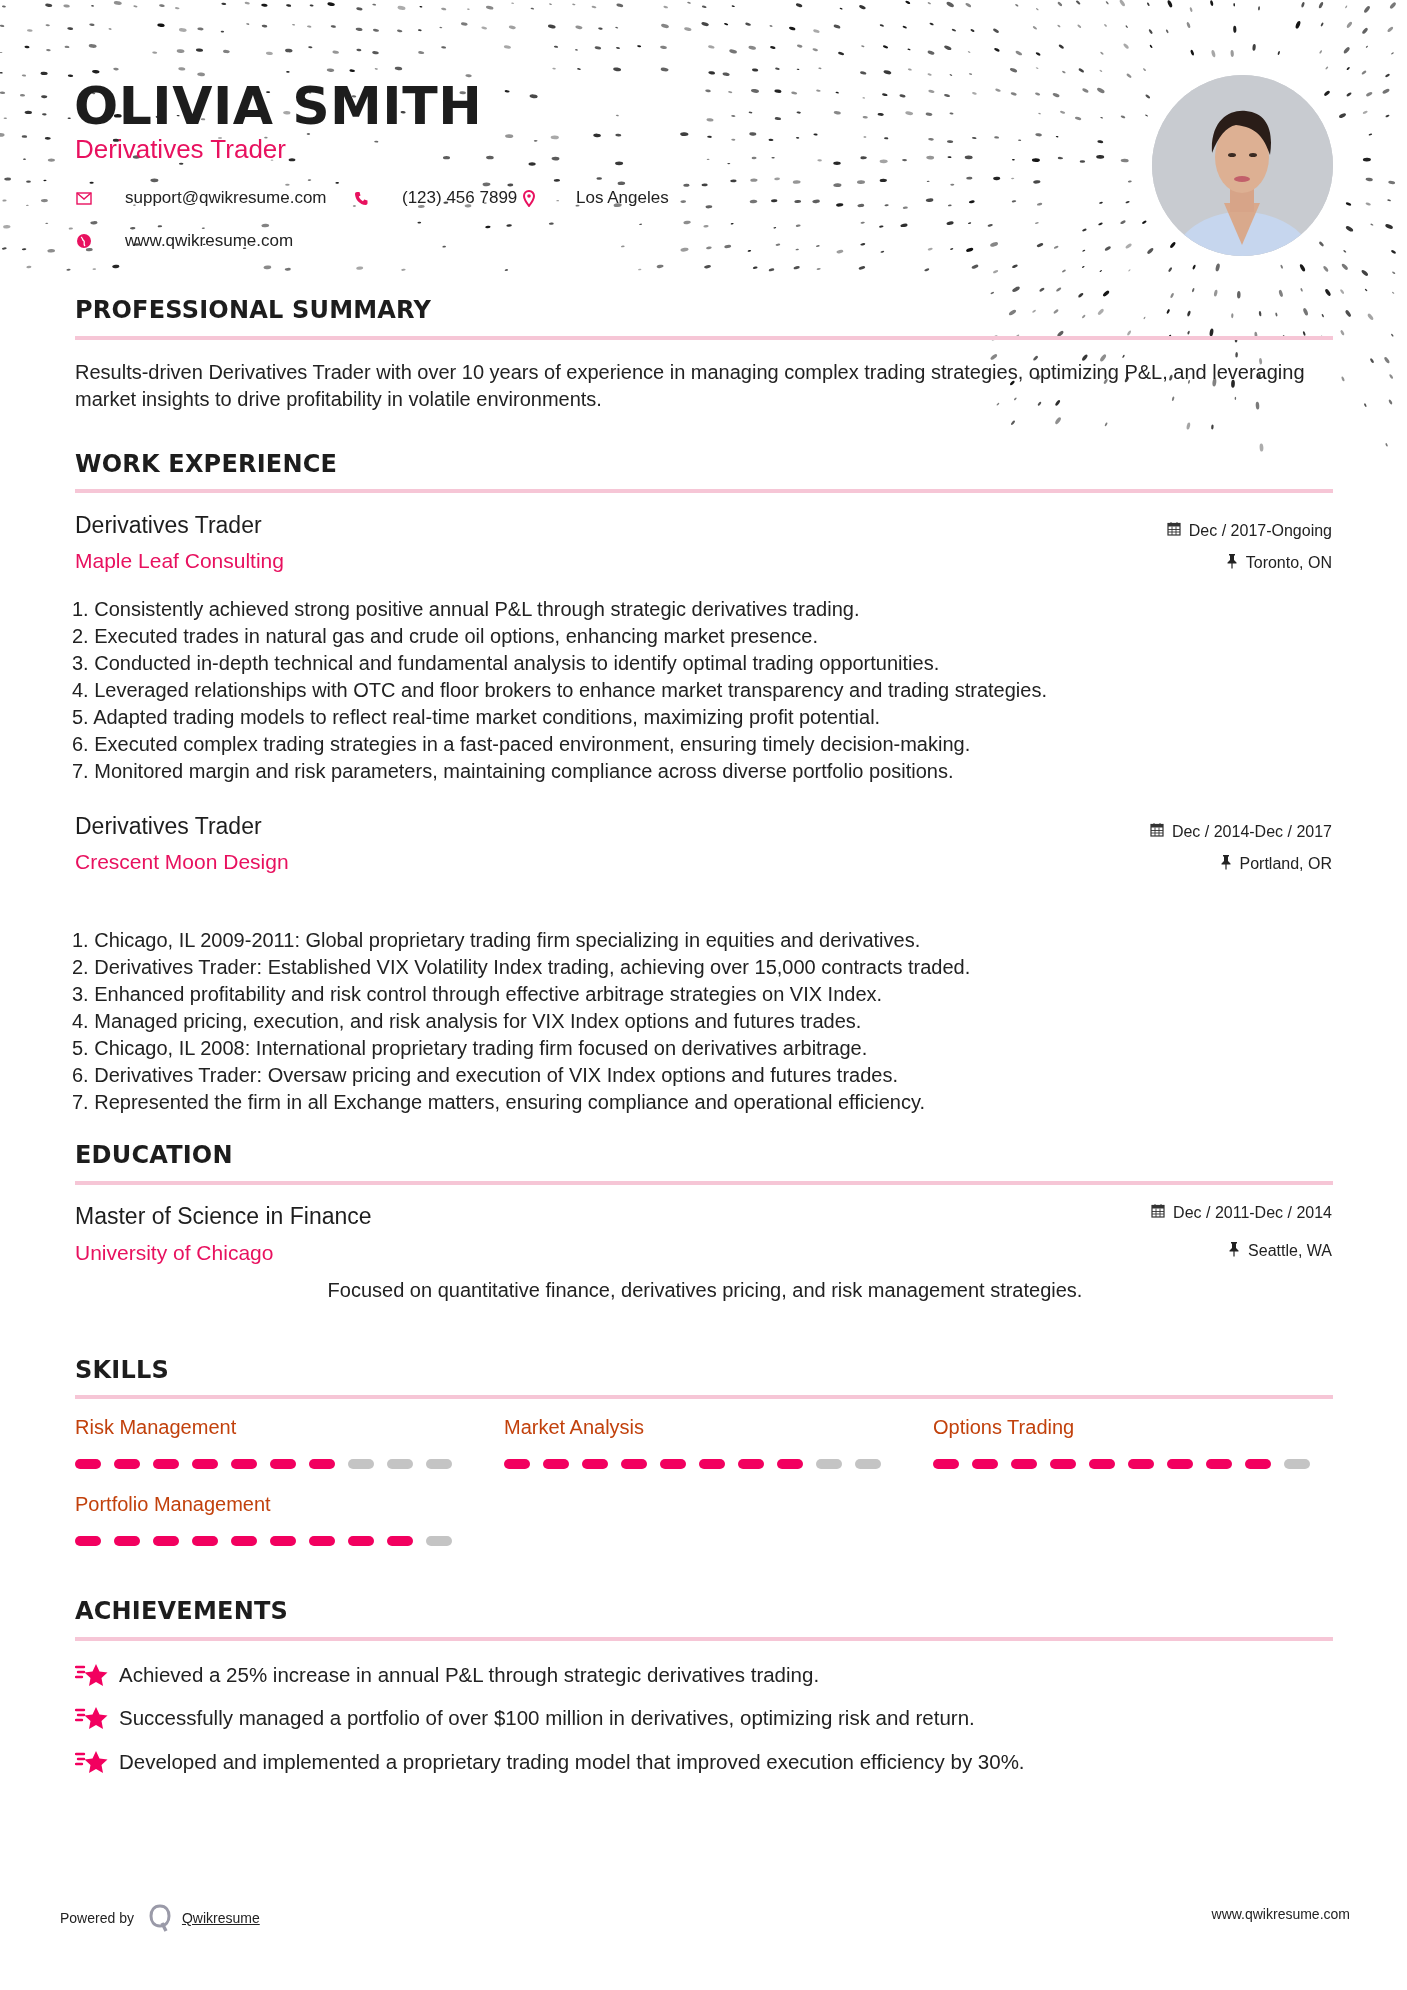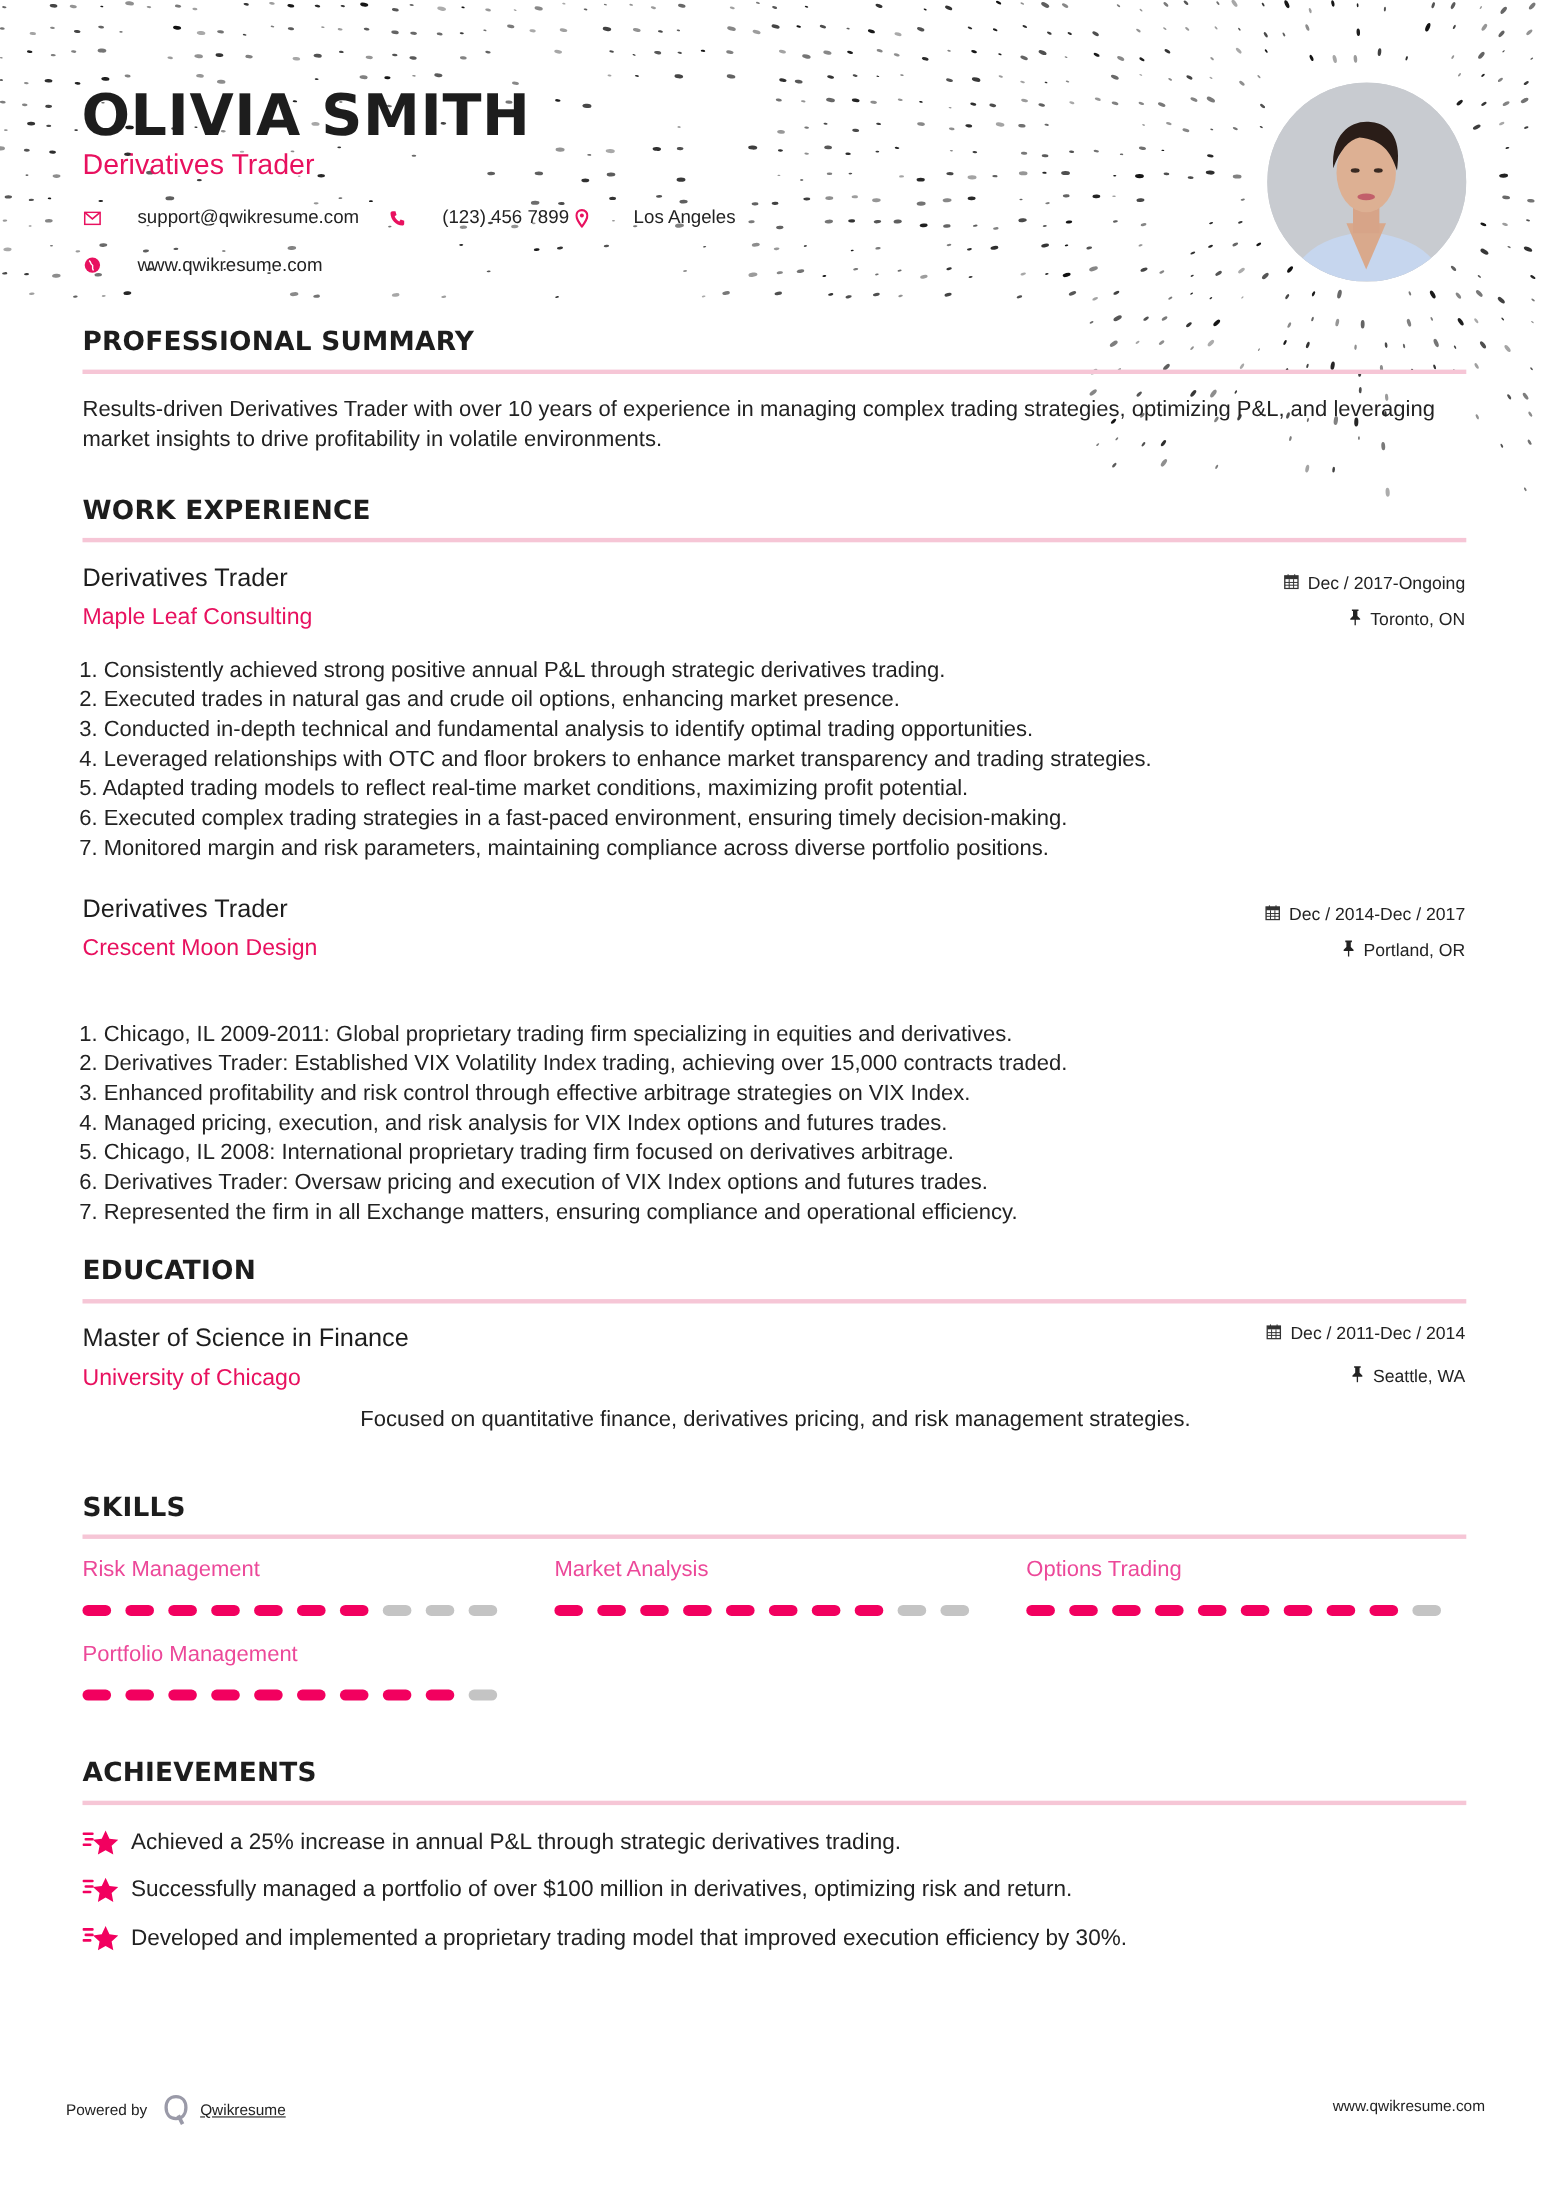--- a/index.html
+++ b/index.html
@@ -12,21 +12,21 @@
   .contact { font-size: 17px; color: #222; display: flex; align-items: center; gap: 16px; }
   .cicon { width: 18px; height: 18px; display: inline-flex; align-items: center; justify-content: center; color: #e8115f; margin-right: 16px; }
   .photo { left: 1152px; top: 75px; width: 181px; height: 181px; border-radius: 50%; overflow: hidden; background: #c9ccd1; }
   .section-title { left: 75px; font-size: 26px; font-weight: 700; color: #1d1d1d; letter-spacing: 0.2px; font-family: "DejaVu Sans", sans-serif; font-size: 24px; }
   .rule { left: 75px; width: 1258px; height: 4px; background: #f6c6d6; }
   .para { left: 75px; width: 1260px; font-size: 20px; line-height: 27px; color: #222; }
   .role { left: 75px; font-size: 23px; color: #1d1d1d; }
   .company { left: 75px; font-size: 21px; color: #e8115f; }
   .meta { right: 75px; font-size: 16px; color: #222; display: flex; align-items: center; gap: 8px; }
   .bullets { left: 72px; width: 1260px; list-style: none; font-size: 20px; line-height: 27px; color: #222; }
-  .skill-label { font-size: 20px; color: #ec4899; }
+  .skill-label { font-size: 20px; color: #c2410c; }
   .skillbar { display: flex; gap: 13px; }
   .seg { width: 26px; height: 10px; border-radius: 5px; background: #c4c4c4; }
   .seg.on { background: #f2005f; }
   .ach { left: 75px; display: flex; align-items: center; font-size: 20.5px; color: #222; }
   .ach .star { width: 34px; height: 28px; margin-right: 10px; }
   .footer-left { left: 60px; top: 1903px; display: flex; align-items: center; font-size: 14px; color: #222; }
   .footer-right { right: 57px; top: 1906px; font-size: 14px; color: #222; }
   .qlogo { margin: 0 10px 0 14px; }
   .link { text-decoration: underline; color: #222; }
 </style>

